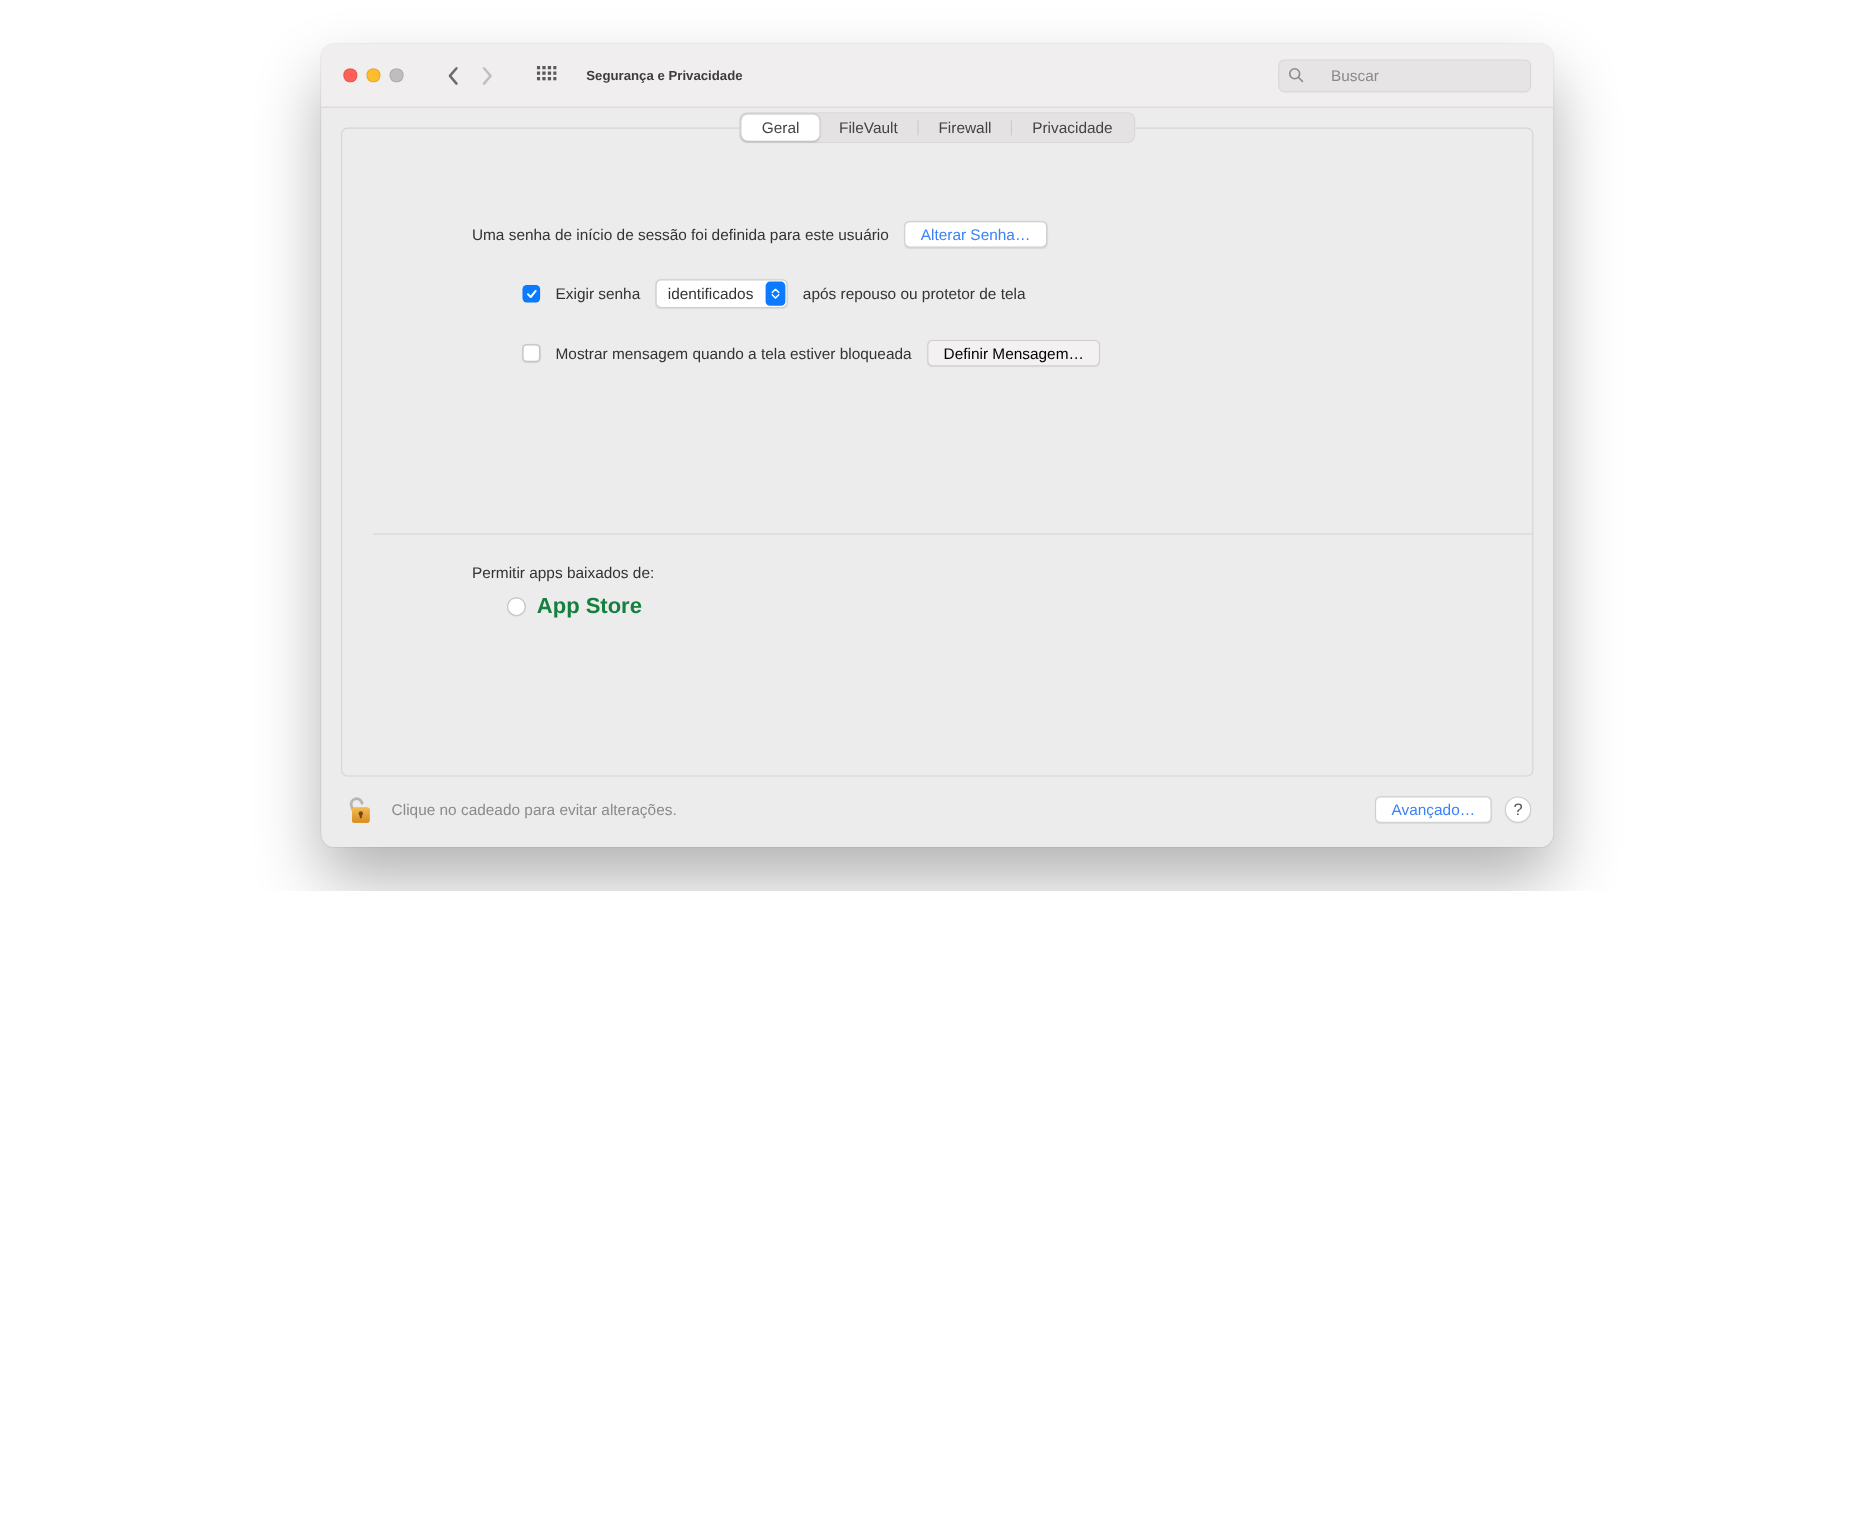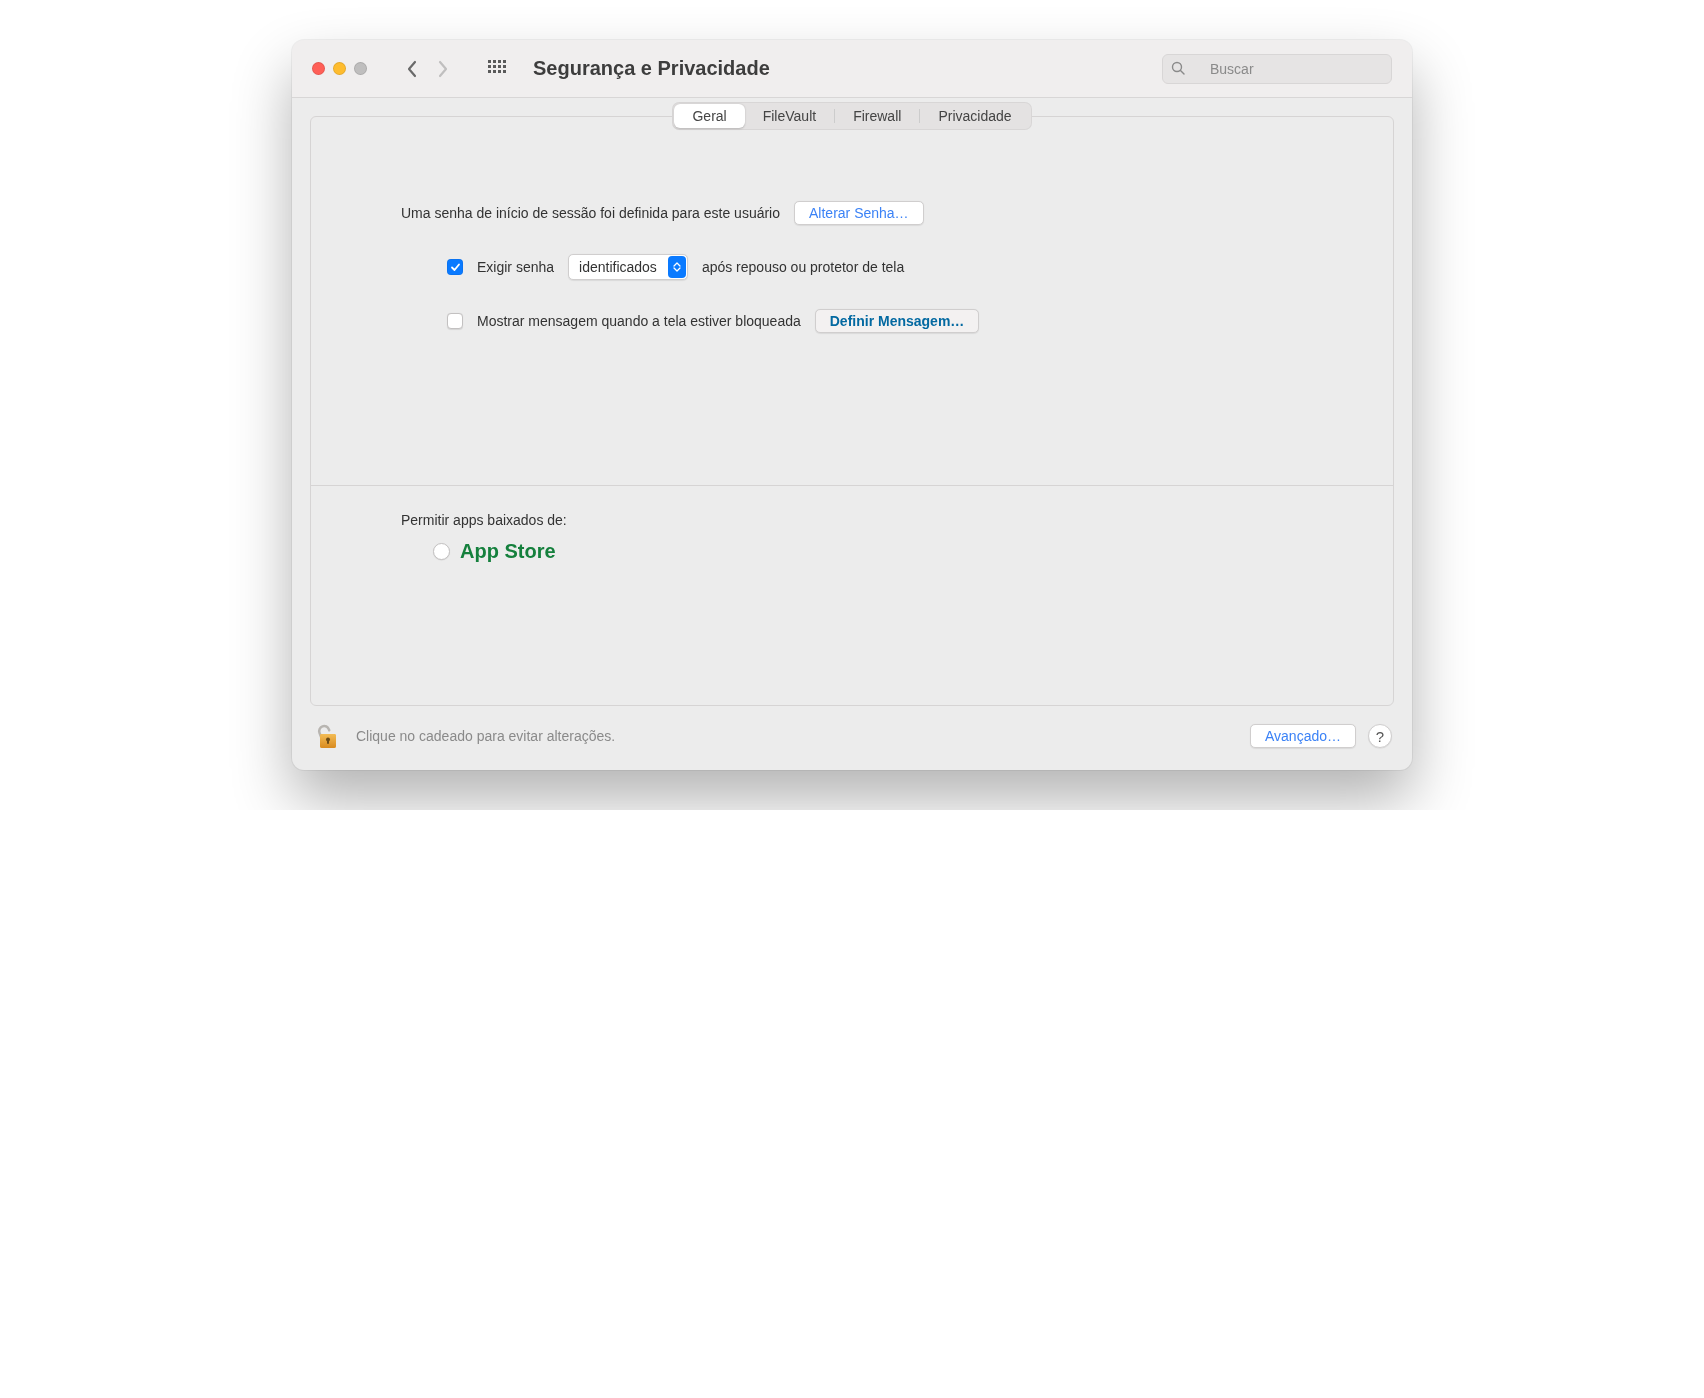--- a/index.html
+++ b/index.html
@@ -63,21 +63,21 @@
     .apps-grid {
       width: 28px;
       height: 28px;
       margin-left: 18px;
       display: flex;
       align-items: center;
       justify-content: center;
       color: #555;
     }
     .window-title {
-      font-size: 20px;
+      font-size: 12px;
       font-weight: 600;
       color: #3d3d3d;
       margin-left: 14px;
     }
     .search-field {
       margin-left: auto;
       width: 230px;
       height: 30px;
       background: #e6e4e4;
       border: 1px solid #d8d6d6;
@@ -99,20 +99,21 @@
     .search-icon { color: #8a8a8a; flex-shrink: 0; }
     .content {
       padding: 18px 18px 0 18px;
     }
     .panel {
       background: #ececec;
       border: 1px solid #d6d4d4;
       border-radius: 6px;
       min-height: 590px;
       position: relative;
+      padding-left: 28px;
     }
     .tabbar-wrap { position: absolute; top: -15px; left: 0; right: 0; display: flex; justify-content: center; }
     .tabbar {
       display: flex;
       background: #e4e2e2;
       border-radius: 7px;
       padding: 2px;
       gap: 0;
       box-shadow: inset 0 0 0 1px rgba(0,0,0,0.05);
     }
@@ -151,23 +152,22 @@
       background: #fff;
       border: 0.5px solid #d0cece;
       border-radius: 5px;
       padding: 3px 14px;
       font-size: 14px;
       color: #3b82f6;
       box-shadow: 0 0.5px 1px rgba(0,0,0,0.08);
       white-space: nowrap;
     }
     .btn.disabled {
-      color: #0369a1;
+      color: #000000;
       background: #f3f1f1;
-      font-weight: bold;
     }
     .checkbox {
       width: 16px;
       height: 16px;
       border-radius: 4px;
       flex-shrink: 0;
       display: flex;
       align-items: center;
       justify-content: center;
     }

